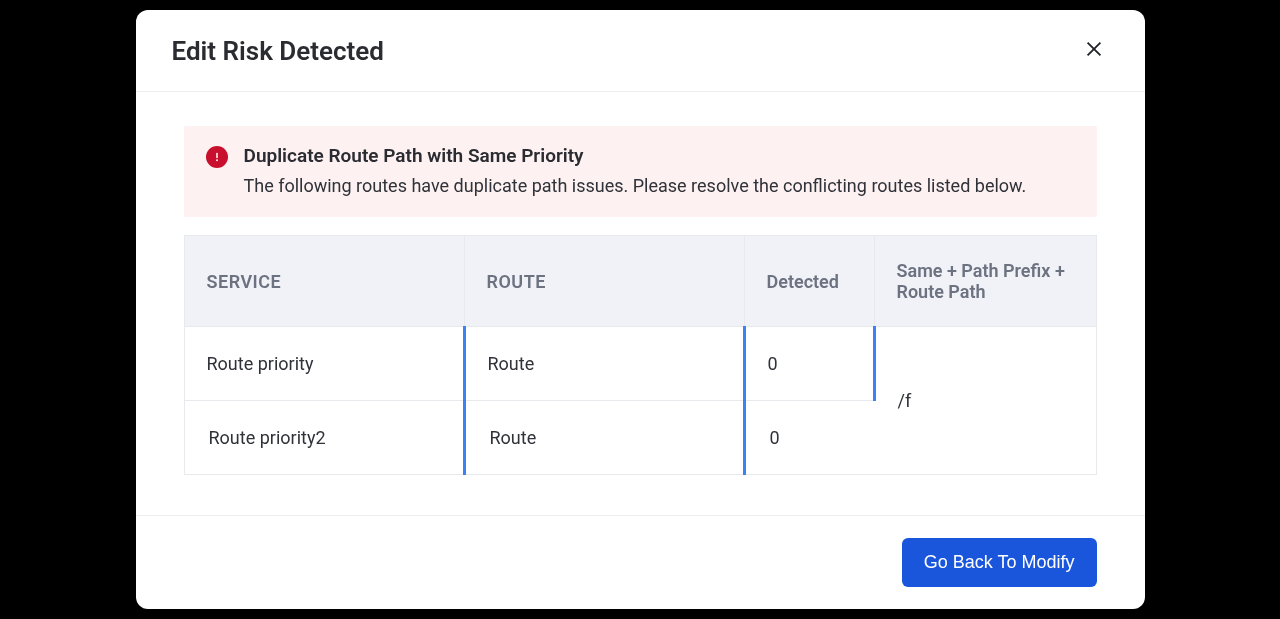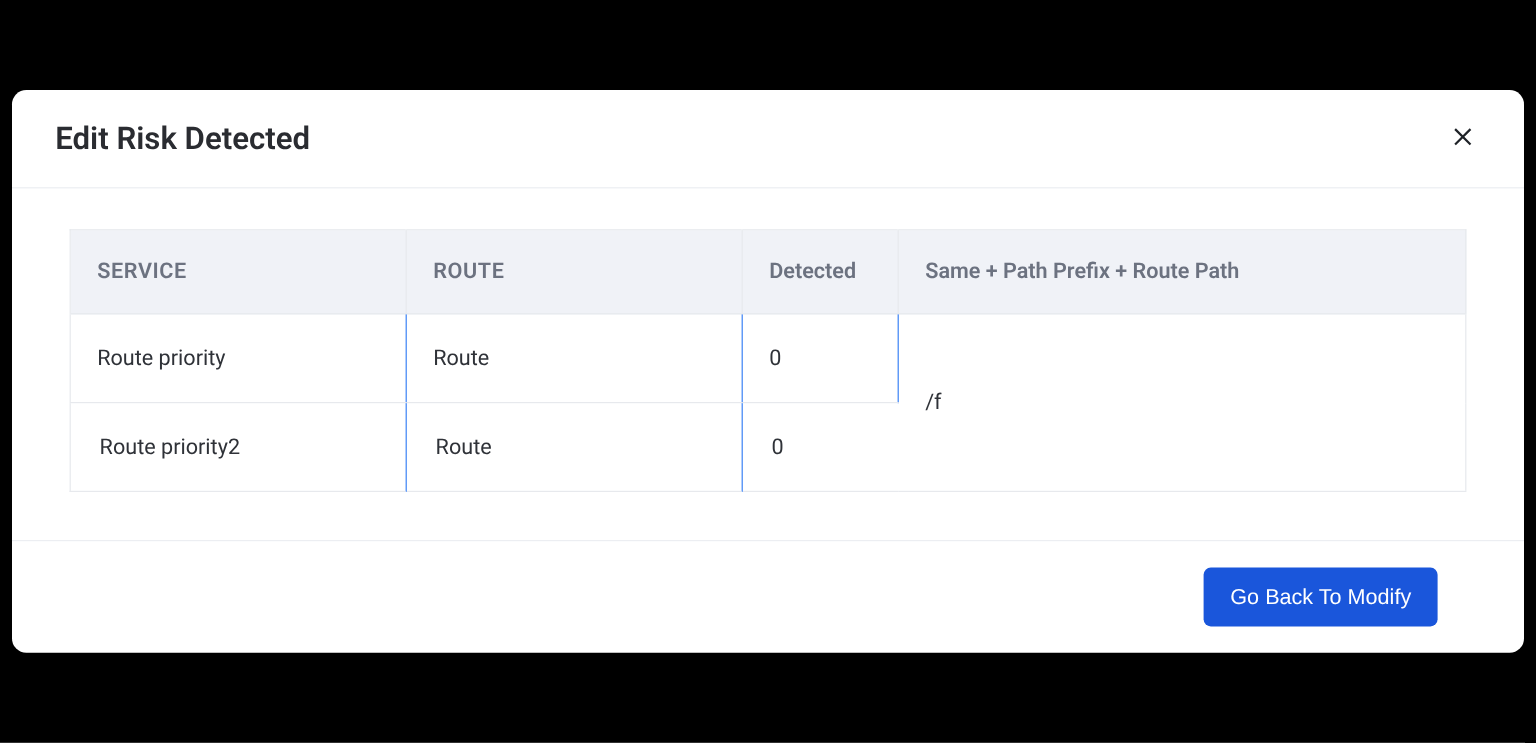--- a/index.html
+++ b/index.html
@@ -12,21 +12,21 @@
       background: #000;
       display: flex;
       align-items: center;
       justify-content: center;
       min-height: 619px;
       padding: 10px;
     }
     .dialog {
       background: #fff;
       border-radius: 12px;
-      width: 1260px;
+      width: 1009px;
       overflow: hidden;
     }
     .dialog-header {
       display: flex;
       justify-content: space-between;
       align-items: center;
       padding: 24px 36px 24px 36px;
       border-bottom: 1px solid #eceef2;
     }
     .dialog-title {
@@ -111,36 +111,36 @@
       letter-spacing: 0.5px;
     }
     .table th:last-child {
       border-right: none;
     }
     .table td {
       padding: 26px 22px;
       font-size: 18px;
       color: #2f3238;
       border-bottom: 1px solid #e7e9ed;
-      border-right: 1px solid #3b82f6;
+      border-right: 3px solid #3b82f6;
       vertical-align: middle;
     }
     .table td:last-child {
       border-right: none;
     }
     .table tr:last-child td {
       border-bottom: none;
       padding-left: 24px;
     }
     .col-service { width: 280px; }
     .col-route { width: 280px; }
     .col-priority { width: 130px; }
     .dialog-footer {
       border-top: 1px solid #eceef2;
-      padding: 22px 72px;
+      padding: 22px 48px;
       display: flex;
       justify-content: flex-end;
     }
     .btn-primary {
       background: #1a56db;
       color: #fff;
       border: none;
       padding: 14px 22px;
       font-size: 18px;
       font-weight: 500;
@@ -159,20 +159,32 @@
       <span>
         <svg viewBox="0 0 24 24" fill="none">
             <path d="M5 5 L19 19 M19 5 L5 19"></path>
           </svg>
       </span>
     </button>
   </div>
 
   <div class="dialog-body">
 
+    <div class="alert">
+      <div class="alert-icon">
+        <svg viewBox="0 0 24 24" fill="none">
+          <path d="M12 5 L12 13" stroke="#fff" stroke-width="3" stroke-linecap="round"></path>
+          <circle cx="12" cy="18.5" r="1.8" fill="#fff"></circle>
+        </svg>
+      </div>
+      <div class="alert-content">
+        <div class="alert-title">Duplicate Route Path with Same Priority</div>
+        <div class="alert-message">The following routes have duplicate path issues. Please resolve the conflicting routes listed below.</div>
+      </div>
+    </div>
 
     <table class="table">
       <thead>
         <tr>
           <th class="col-service">SERVICE</th>
           <th class="col-route">ROUTE</th>
           <th class="col-priority">Detected</th>
           <th>Same + Path Prefix + Route Path</th>
         </tr>
       </thead>

